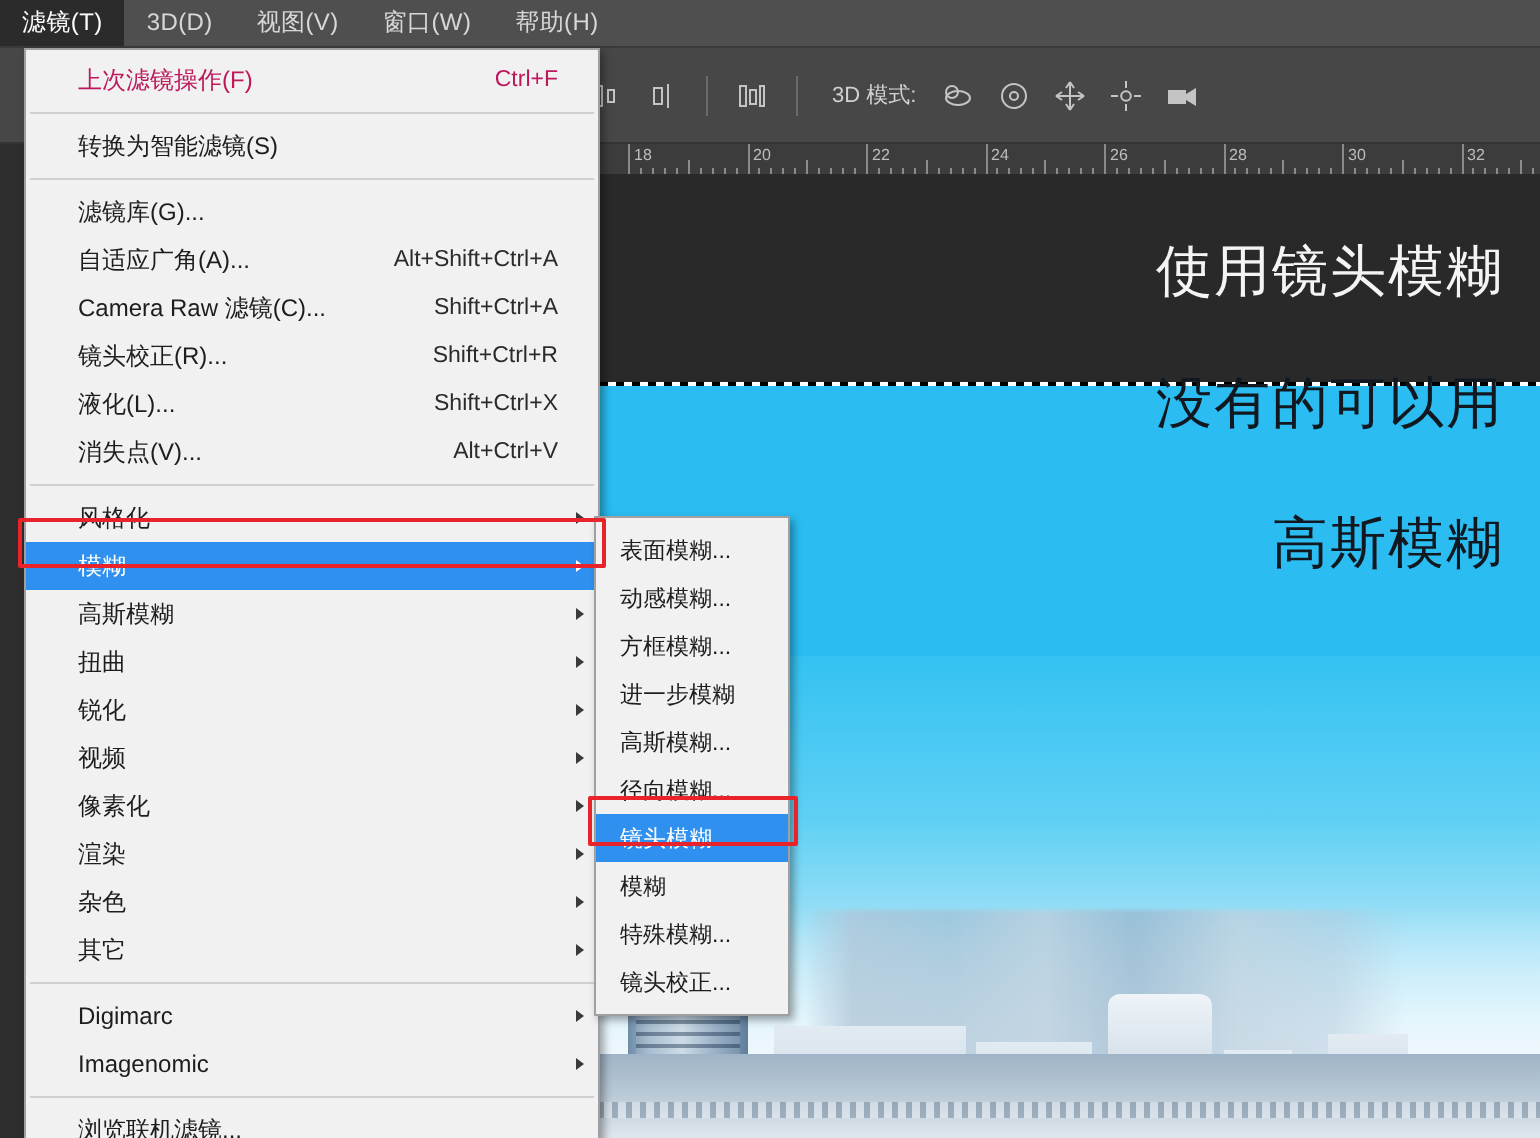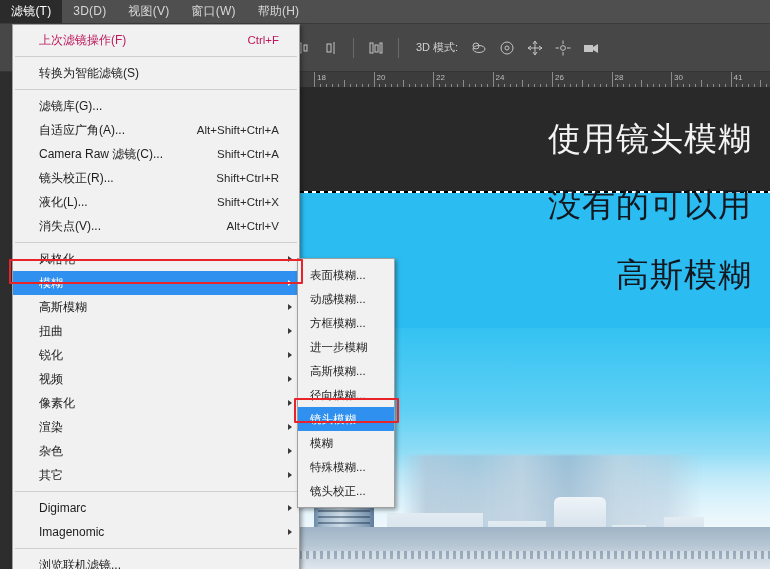--- a/index.html
+++ b/index.html
@@ -134,21 +134,21 @@
     position: absolute; left: 0; bottom: 24px; width: 100%; height: 14px;
     background: repeating-linear-gradient(to right,
       rgba(48,72,100,.55) 0px, rgba(48,72,100,.55) 5px,
       rgba(120,150,175,.35) 5px, rgba(120,150,175,.35) 10px);
     filter: blur(.5px);
   }
 
   .overlay-text {
     position: absolute; right: 18px;
     font-family: "DejaVu Sans", "Liberation Sans", sans-serif;
-    font-size: 33px; line-height: 1; white-space: nowrap; letter-spacing: 1px;
+    font-size: 28px; line-height: 1; white-space: nowrap; letter-spacing: 1px;
   }
   .ot-1 { top: 34px; color: #f4f4f4; }
   .ot-2 { top: 100px; color: #111820; }
   .ot-3 { top: 170px; color: #111820; }
 
   
   .menu-panel {
     position: absolute; left: 12px; top: 24px; width: 288px;
     background: #f1f1f1;
     border: 1px solid #a0a0a0;
@@ -419,21 +419,21 @@
       <div class="tick" style="left: 384.95px; height: 3px;"></div>
       <div class="tick" style="left: 390.9px; height: 3px;"></div>
       <div class="tick" style="left: 396.85px; height: 3px;"></div>
       <div class="tick" style="left: 402.8px; height: 3px;"></div>
       <div class="tick" style="left: 408.75px; height: 7px;"></div>
       <div class="tick" style="left: 414.7px; height: 3px;"></div>
       <div class="tick" style="left: 420.65px; height: 3px;"></div>
       <div class="tick" style="left: 426.6px; height: 3px;"></div>
       <div class="tick" style="left: 432.55px; height: 3px;"></div>
       <div class="tick major" style="left: 438.5px;"></div>
-      <div class="ruler-num" style="left: 441.5px;">41</div>
+      <div class="ruler-num" style="left: 441.5px;">32</div>
       <div class="tick" style="left: 444.45px; height: 3px;"></div>
       <div class="tick" style="left: 450.4px; height: 3px;"></div>
       <div class="tick" style="left: 456.35px; height: 3px;"></div>
       <div class="tick" style="left: 462.3px; height: 3px;"></div>
       <div class="tick" style="left: 468.25px; height: 7px;"></div>
       <div class="tick" style="left: 474.2px; height: 3px;"></div>
     </div>
 
   <div class="canvas">
     <div class="band-dark"></div>

